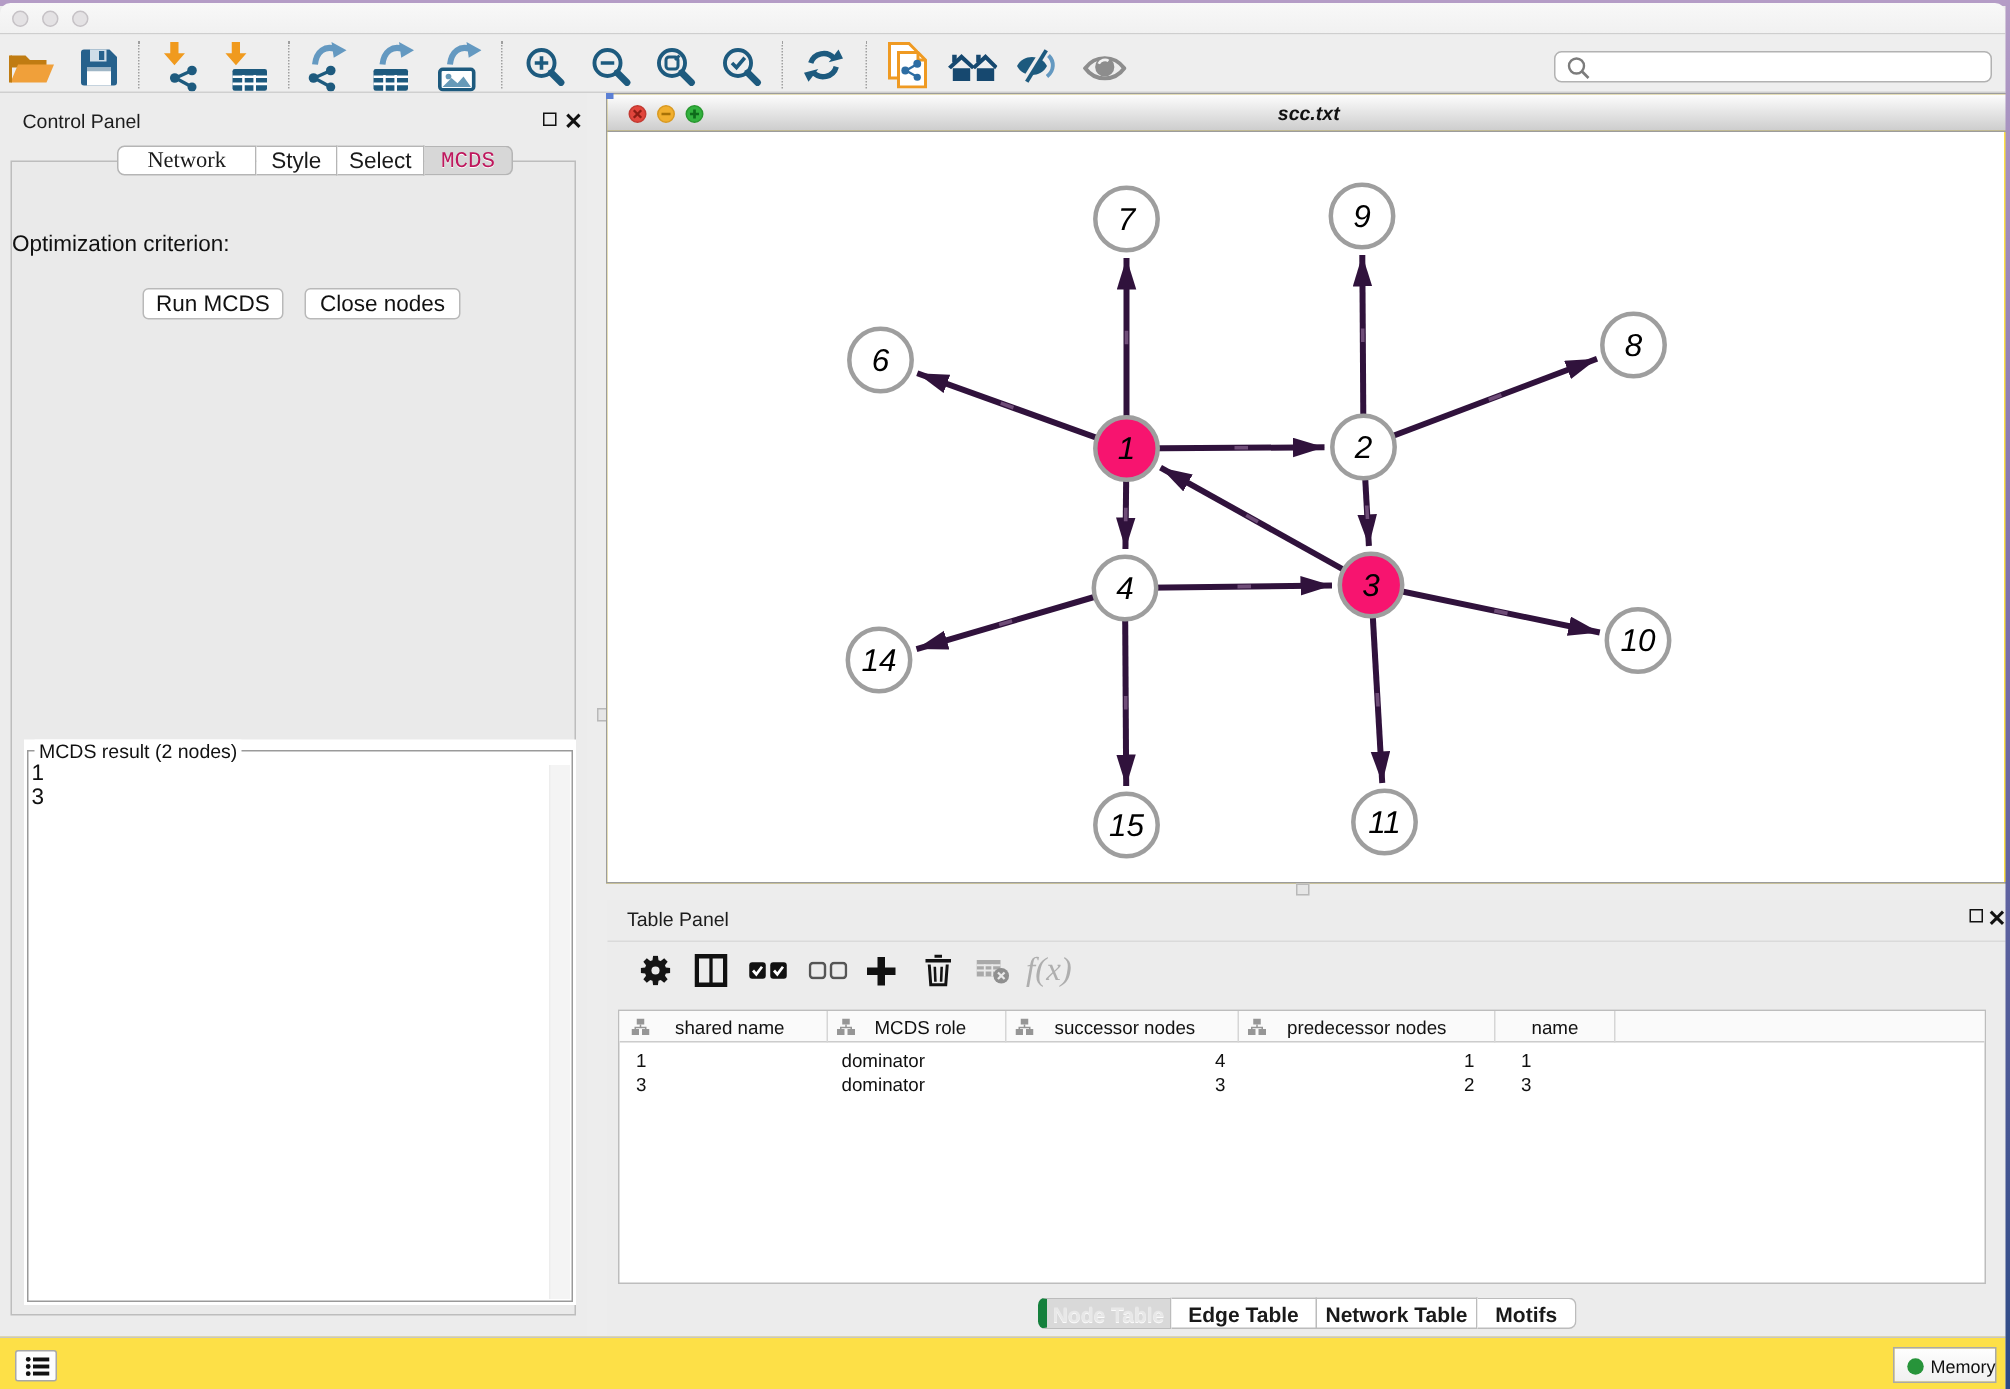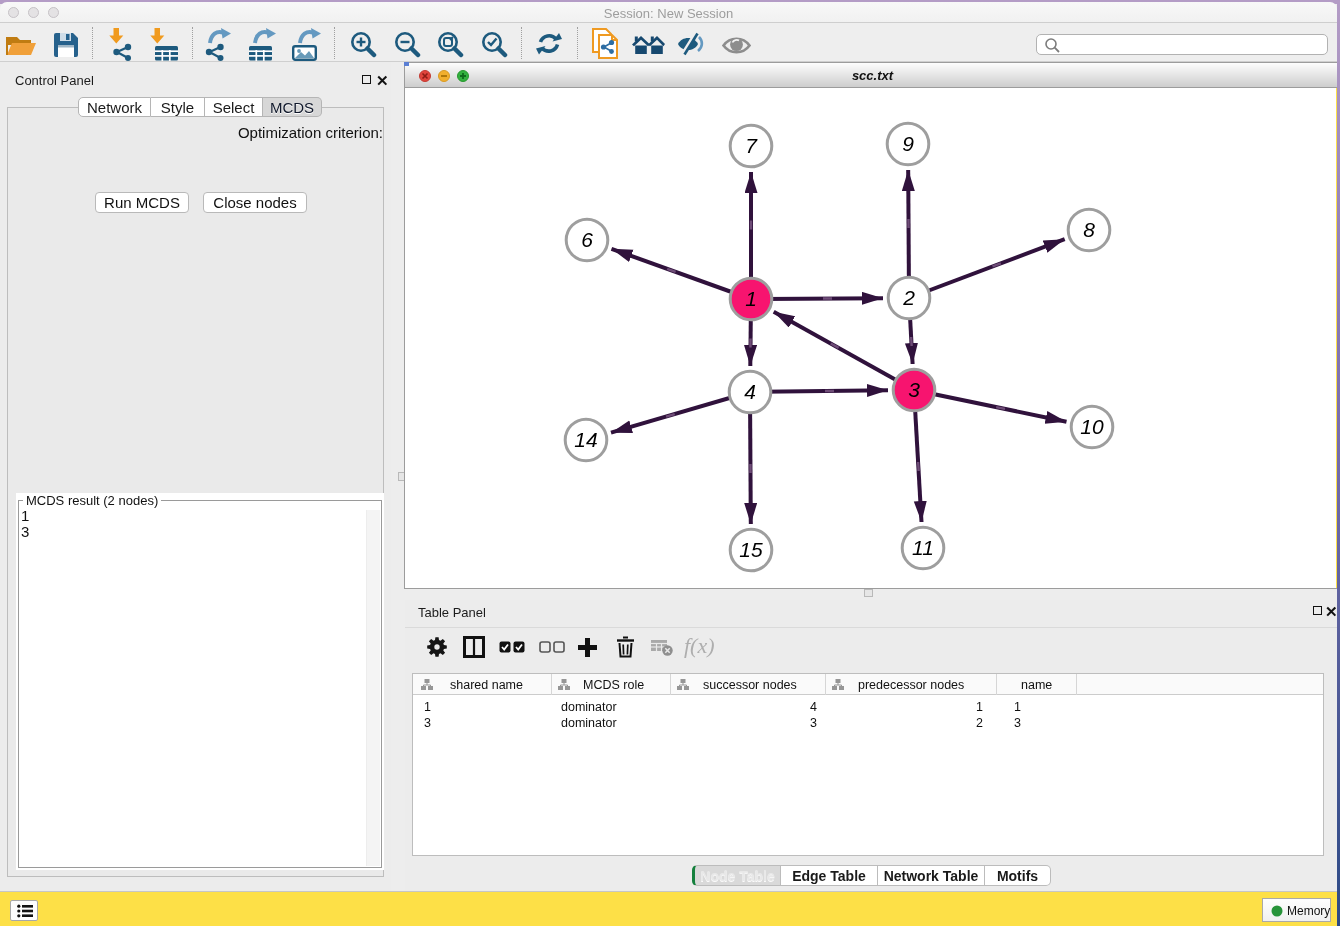--- a/index.html
+++ b/index.html
@@ -20,23 +20,23 @@
   #search { position:absolute; left:1036px; top:11px; width:292px; height:21px; background:#fff; border:1px solid #b2b2b2; border-radius:5px; }
   
   #cpanel { left:0; top:62px; width:391px; height:829px; background:#ececec; }
   .ptitle { font-size:13px; color:#1c1c1c; }
   .wicon { position:absolute; font-size:13px; color:#111; }
   .floatbox { position:absolute; width:9px; height:9px; border:1.5px solid #111; }
   .tabstrip { position:absolute; display:flex; height:20px; z-index:3; }
   .tab { height:20px; line-height:19px; font-size:15px; color:#1a1a1a; background:#fff; border:1px solid #b5b5b5; border-left:none; padding:0; text-align:center; }
   .tab.first { border-left:1px solid #b5b5b5; border-radius:5px 0 0 5px; }
   .tab.last { border-radius:0 5px 5px 0; }
-  .tab.sel { background:#d7d7d7; color:#0f172a; text-shadow:0 1px 0 #fdfdfd; }
+  .tab.sel { background:#d7d7d7; color:#be185d; text-shadow:0 1px 0 #fdfdfd;font-family:Liberation Mono, monospace; }
   #cp-content { position:absolute; left:7px; top:45px; width:377px; height:770px; border:1px solid #bdbdbd; background:#eaeaea; }
-  #optlabel { position:absolute; left:0; top:16px; width:100%; text-align:right; font-size:15px; color:#111; }
+  #optlabel { position:absolute; left:0; top:46px; width:100%; text-align:left; font-size:15px; color:#111; }
   #combo { position:absolute; left:37px; top:53px; width:311px; height:21px; background:#fff; border:1px solid #b5b5b5; border-radius:4px; font-size:15px; line-height:19px; color:#111; padding-left:10px; }
   .btn { position:absolute; height:21px; background:#fff; border:1px solid #b9b9b9; border-radius:4px; font-size:15px; line-height:19px; color:#111; text-align:center; }
   #mcdsbox { position:absolute; left:8px; top:385px; width:368px; height:377px; background:#fff; }
   #mcdsborder { position:absolute; left:2px; top:7px; right:2px; bottom:2px; border:1px solid #9a9a9a; }
   #mcdslegend { position:absolute; left:7px; top:0px; background:#fff; padding:0 3px; font-size:13px; color:#111; }
   #mcdstext { position:absolute; left:5px; top:15px; font-size:15px; color:#111; line-height:16px; }
   #mcdssb { position:absolute; right:4px; top:17px; width:14px; bottom:4px; background:#f4f4f4; border-left:1px solid #ededed; }
   
   #vsplit-handle { left:398px; top:472px; width:9px; height:9px; background:#e6e6e6; border:1px solid #b9b9b9; }
   #hsplit-handle { left:864px; top:589px; width:9px; height:8px; background:#e6e6e6; border:1px solid #b9b9b9; }
@@ -49,36 +49,35 @@
   
   #tpanel { left:405px; top:600px; width:932px; height:291px; background:#ececec; }
   #ttoolbar { position:absolute; left:0; top:27px; width:932px; height:39px; border-top:1px solid #dadada; }
   #ttable { position:absolute; left:7px; top:73px; width:912px; height:183px; background:#fff; border:1px solid #bdbdbd; }
   #thead { position:absolute; left:0; top:0; width:100%; height:21px; background:#fafafa; border-bottom:1px solid #cccccc; font-size:12.5px; color:#111; }
   .hsep { position:absolute; top:0; height:21px; width:0; border-left:1px solid #d6d6d6; }
   .hlabel { position:absolute; top:4px; }
   .cell { position:absolute; font-size:12.5px; color:#111; }
   .tabstrip2 { position:absolute; display:flex; height:21px; z-index:3; }
   .tab2 { height:21px; line-height:20px; font-size:14px; font-weight:bold; color:#1a1a1a; background:#fff; border:1px solid #bcbcbc; border-left:none; padding:0; text-align:center; }
-  .tab2.first { border-left:3px solid #15803d; border-radius:5px 0 0 5px; }
+  .tab2.first { border-left:6px solid #15803d; border-radius:5px 0 0 5px; }
   .tab2.last { border-radius:0 5px 5px 0; }
   .tab2.sel { background:#d9d9d9; color:#e8e8e8; text-shadow:0 1px 0 #fbfbfb; }
   
   #statusbar { left:0; top:891px; width:1337px; height:35px; background:#fde047; border-top:1px solid #c6c6c6; }
   #listbtn { position:absolute; left:10px; top:8px; width:28px; height:21px; background:#fdfdfd; border:1px solid #a8a8a8; border-radius:2px; }
   #membtn { position:absolute; left:1262px; top:6px; width:69px; height:24px; background:linear-gradient(#fefefe,#f0f0f0); border:1px solid #a9a9a9; font-size:12px; color:#111; }
 </style>
 </head>
 <body>
 <div class="abs" id="deskTop"></div>
 <div class="abs" id="titlebar">
   <div class="tl" style="left:8px;"></div>
   <div class="tl" style="left:28px;"></div>
   <div class="tl" style="left:48px;"></div>
-  <div class="abs" id="title-text">Session: New Session</div>
 </div>
 <div class="abs" id="toolbar">
   <div class="sep" style="left:92px"></div>
   <div class="sep" style="left:192px"></div>
   <div class="sep" style="left:334px"></div>
   <div class="sep" style="left:521px"></div>
   <div class="sep" style="left:577px"></div>
 
   <svg class="tbi" style="left:6px; top:11px;" width="32" height="24" viewBox="0 0 32 24">
     <path d="M1,3 h10 l3,3 h11 v5 h-24 z" fill="#c07c12"></path>
@@ -223,21 +222,21 @@
       <circle cx="7" cy="7" r="5" fill="none" stroke="#7c7c7c" stroke-width="1.6"></circle>
       <line x1="10.7" y1="10.7" x2="15" y2="15" stroke="#7c7c7c" stroke-width="1.8"></line>
     </svg>
   </div>
 </div>
 <div class="abs" id="cpanel">
   <div class="abs ptitle" style="left:15px; top:11px;">Control Panel</div>
   <div class="floatbox" style="left:362px; top:13px;"></div>
   <div class="wicon" style="left:376px; top:10px; font-weight:bold; font-size:15px;">✕</div>
   <div class="tabstrip" style="left:78px; top:35px;">
-    <div class="tab first" style="width:73px;">Network</div>
+    <div class="tab first" style="width:93px;font-family:Liberation Serif, serif;">Network</div>
     <div class="tab" style="width:54px;">Style</div>
     <div class="tab" style="width:58px;">Select</div>
     <div class="tab last sel" style="width:59px;">MCDS</div>
   </div>
   <div id="cp-content">
     <div id="optlabel">Optimization criterion:</div>
     <div class="btn" style="left:87px; top:84px; width:94px;">Run MCDS</div>
     <div class="btn" style="left:195px; top:84px; width:104px;">Close nodes</div>
     <div id="mcdsbox">
       <div id="mcdsborder"></div>

